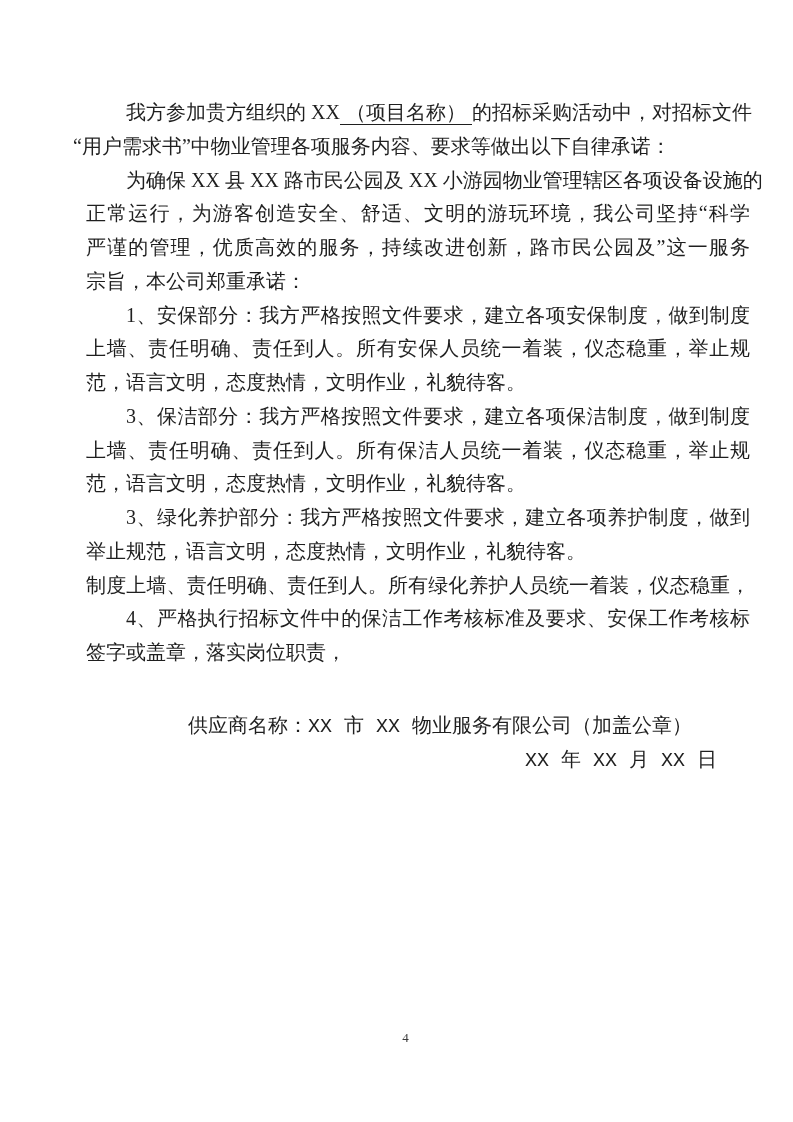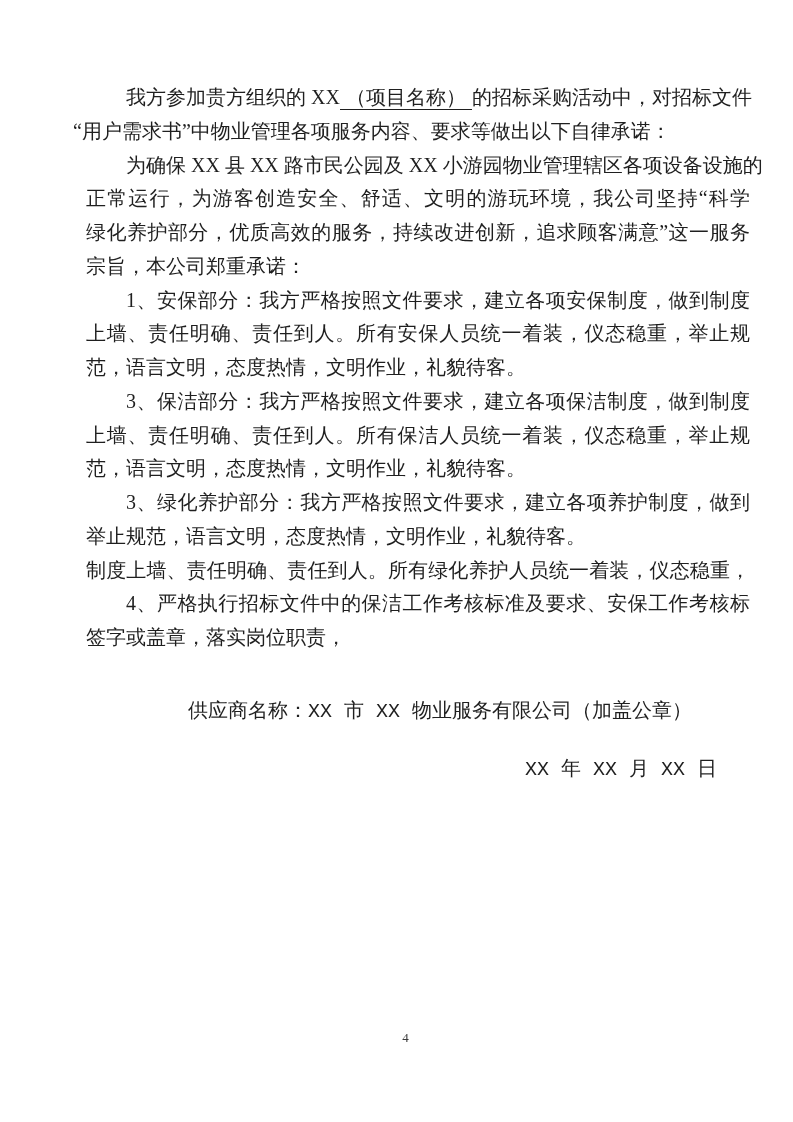--- a/index.html
+++ b/index.html
@@ -6,21 +6,21 @@
   .page{
     position:relative;
     width:793px;height:1122px;
     background:#ffffff;
     overflow:hidden;
     font-family:"Liberation Serif","DejaVu Serif",serif;
     color:#1f1f1f;
   }
   .content{
     position:absolute;
-    left:86px;top:81px;
+    left:86px;top:96px;
     width:664px;
   }
   .line{
     font-size:20px;
     line-height:33.75px;
     height:33.75px;
     white-space:nowrap;
     letter-spacing:0;
   }
   .line.fill{
@@ -37,21 +37,21 @@
   .sig-block{margin-top:40px;font-family:Liberation Mono, monospace;}
   .sig-line{
     font-size:20px;
     line-height:33.75px;
     height:33.75px;
     text-align:right;
     white-space:nowrap;
   }
   .sig-0{padding-right:58px;}
   .sig-1{padding-right:48px;}
-  .sig-2{padding-right:33px;margin-top:24px;}
+  .sig-2{padding-right:33px;}
   .footer{
     position:absolute;
     top:1030px;left:0;right:0;
     text-align:center;
     text-indent:18px;
     font-size:13px;
     line-height:16px;
     color:#3a3a3a;
   }
 </style>
@@ -61,21 +61,21 @@
 <div class="page">
   <div class="content">
     <div>
         <div>
           <div class="line fill indent"><span>我方参加贵方组织的 XX</span><span class="u">（项目名称）</span><span>的招标采购活动中，对招标文件</span></div>
           <div class="line outdent"><span>“用户需求书”中物业管理各项服务内容、要求等做出以下自律承诺：</span></div>
         </div>
         <div>
           <div class="line fill indent"><span>为确保 XX 县 XX 路市民公园及 XX 小游园物业管理辖区各项设备设施的</span></div>
           <div class="line fill"><span>正常运行，为游客创造安全、舒适、文明的游玩环境，我公司坚持“科学</span></div>
-          <div class="line fill"><span>绿化养护部分，优质高效的服务，持续改进创新，追求顾客满意”这一服务</span></div>
+          <div class="line fill"><span>严谨的管理，优质高效的服务，持续改进创新，路市民公园及”这一服务</span></div>
           <div class="line"><span>宗旨，本公司郑重承诺：</span></div>
         </div>
         <div>
           <div class="line fill indent"><span>1、安保部分：我方严格按照文件要求，建立各项安保制度，做到制度</span></div>
           <div class="line fill"><span>上墙、责任明确、责任到人。所有安保人员统一着装，仪态稳重，举止规</span></div>
           <div class="line"><span>范，语言文明，态度热情，文明作业，礼貌待客。</span></div>
         </div>
         <div>
           <div class="line fill indent"><span>3、保洁部分：我方严格按照文件要求，建立各项保洁制度，做到制度</span></div>
           <div class="line fill"><span>上墙、责任明确、责任到人。所有保洁人员统一着装，仪态稳重，举止规</span></div>

